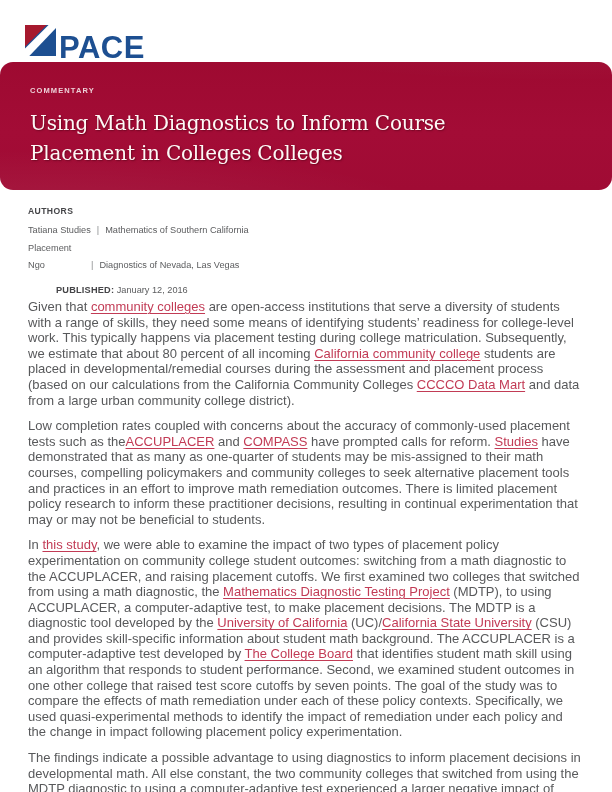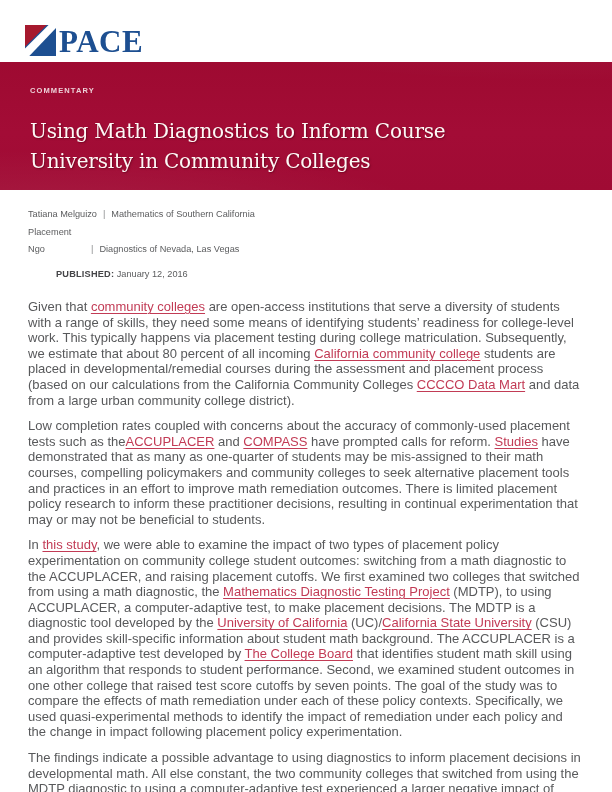--- a/index.html
+++ b/index.html
@@ -14,42 +14,43 @@
   
   .corner-mark{
     position:absolute;left:0;top:0;width:15px;height:5px;
     background:#8a0f2d;
   }
   
   .masthead{position:absolute;left:0;top:0;width:612px;height:62px;background:#ffffff;}
   .logo{position:absolute;left:25px;top:25px;display:flex;align-items:flex-start;}
   .logo-square{width:31px;height:31px;display:block;}
   .logo-word{
-    font-family:Liberation Serif, serif;
+    font-family:Liberation Sans, sans-serif;
     font-weight:bold;color:#1d4f91;
     font-size:31px;line-height:31px;letter-spacing:.5px;
-    margin-left:3px;margin-top:1px;
+    margin-left:3px;margin-top:7px;
   }
   
   .banner{
     position:absolute;left:0;top:62px;width:612px;height:128px;
     background:
       radial-gradient(115% 90% at 8% 118%, rgba(255,255,255,.07), rgba(255,255,255,0) 55%),
       radial-gradient(120% 80% at 92% -25%, rgba(255,255,255,.05), rgba(255,255,255,0) 50%),
       radial-gradient(140% 70% at 45% 160%, rgba(0,0,0,.08), rgba(0,0,0,0) 60%),
       linear-gradient(180deg, #9e0a31 0%, #a30c36 55%, #a00b34 100%);
     box-sizing:border-box;
     padding:24px 16px 0 30px;
+    border-radius:13px;
   }
   .kicker{
     color:#edd0d8;font-size:7.5px;font-weight:bold;
     letter-spacing:1.1px;line-height:10px;
   }
   .banner-title{
-    margin-top:20px;
+    margin-top:12px;
     font-family:"DejaVu Serif","Liberation Serif",serif;
     font-weight:500;
     color:#fdf9f6;
     font-size:20px;line-height:30px;letter-spacing:-.2px;
     text-shadow:1px 1.2px 1.5px rgba(70,0,20,.5);
   }
   
   .meta{position:absolute;left:28px;top:190px;width:556px;padding-top:16px;}
   .meta-label{
     color:#454548;font-weight:bold;font-size:8.6px;letter-spacing:.4px;line-height:11px;
@@ -87,27 +88,28 @@
         <polygon points="0,0 70,0 0,70" fill="#a6192e"></polygon>
       </svg>
       <span class="logo-word">PACE</span>
     </div>
   </div>
 
   <div class="banner">
     <div class="kicker">COMMENTARY</div>
     <div class="banner-title">
       <div>Using Math Diagnostics to Inform Course</div>
-      <div>University in Community Colleges</div>
+      <div>Placement in Colleges Colleges</div>
     </div>
   </div>
 
   <div class="meta">
+    <div class="meta-label">AUTHORS</div>
     <div id="author-rows">
-        <div class="author-row"><span class="name">Tatiana Melguizo</span><span class="sep">|</span><span>Mathematics of Southern California</span></div>
+        <div class="author-row"><span class="name">Tatiana Studies</span><span class="sep">|</span><span>Mathematics of Southern California</span></div>
         <div class="author-row"><span class="name">Placement</span></div>
         <div class="author-row"><span class="name fixed">Ngo</span><span class="sep">|</span><span>Diagnostics of Nevada, Las Vegas</span></div>
       </div>
     <div class="published-row">
       <span class="plabel">PUBLISHED:</span>
       <span> <span>January 12, 2016</span></span>
     </div>
   </div>
 
   <div class="article" id="article">

